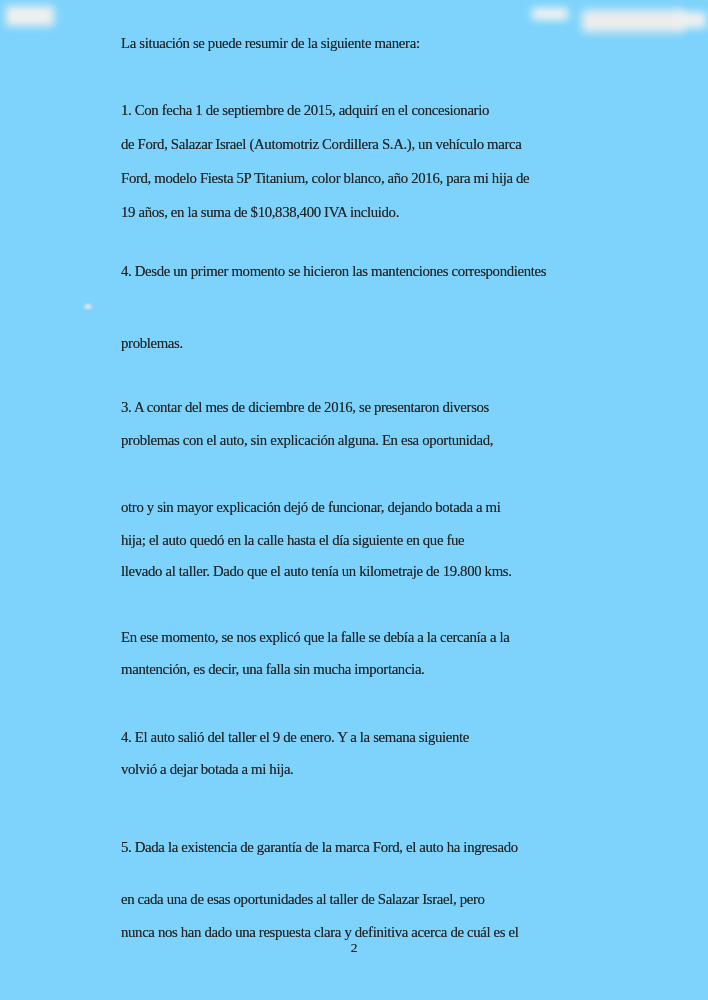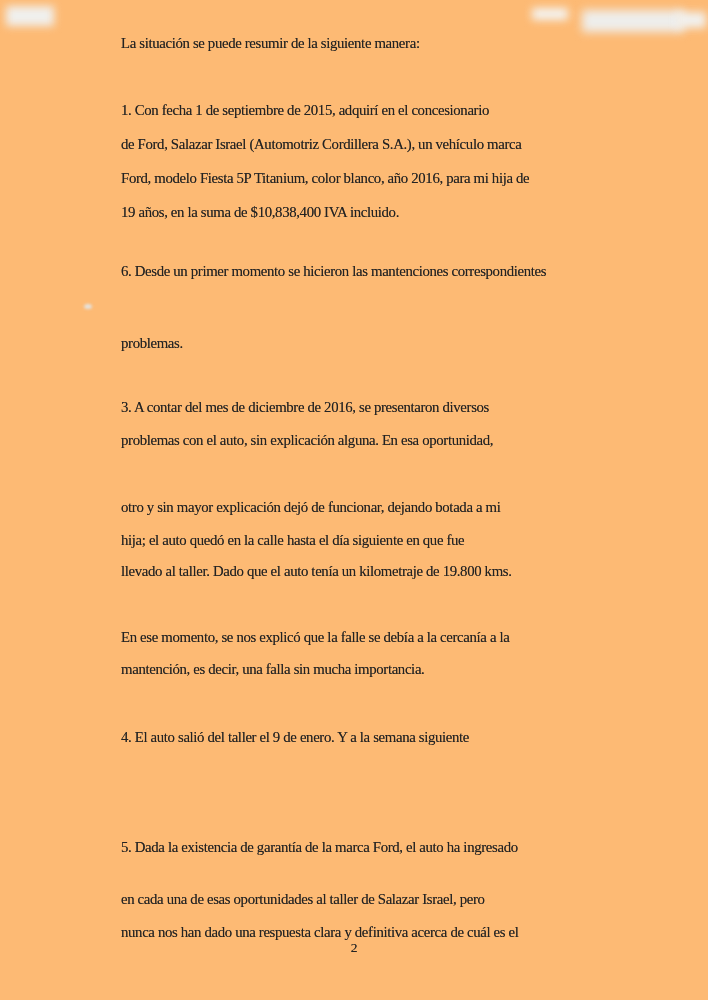--- a/index.html
+++ b/index.html
@@ -4,21 +4,21 @@
 <style>
   html, body {
     margin: 0;
     padding: 0;
     background: #ffffff;
   }
   .page {
     position: relative;
     width: 708px;
     height: 1000px;
-    background: #fdba74;
+    background: #7dd3fc;
     font-family: "Liberation Serif", "DejaVu Serif", serif;
     color: #232323;
     overflow: hidden;
   }
   
   .smudge {
     position: absolute;
     pointer-events: none;
   }
   .s1 { left: 6px;   top: 6px;  width: 48px;  height: 20px; background: #f0f0ee; filter: blur(4px); }
@@ -56,31 +56,32 @@
   <div class="smudge s4"></div>
   <div class="smudge speck"></div>
 
   <div class="line" style="top:35px">La situación se puede resumir de la siguiente manera:</div>
 
   <div class="line" style="top:102px">1. Con fecha 1 de septiembre de 2015, adquirí en el concesionario</div>
   <div class="line" style="top:136px">de Ford, Salazar Israel (Automotriz Cordillera S.A.), un vehículo marca</div>
   <div class="line" style="top:170px">Ford, modelo Fiesta 5P Titanium, color blanco, año 2016, para mi hija de</div>
   <div class="line" style="top:204px">19 años, en la suma de $10,838,400 IVA incluido.</div>
 
-  <div class="line" style="top:263px">6. Desde un primer momento se hicieron las mantenciones correspondientes</div>
+  <div class="line" style="top:263px">4. Desde un primer momento se hicieron las mantenciones correspondientes</div>
   <div class="line" style="top:335px">problemas.</div>
 
   <div class="line" style="top:399px">3. A contar del mes de diciembre de 2016, se presentaron diversos</div>
   <div class="line" style="top:432px">problemas con el auto, sin explicación alguna. En esa oportunidad,</div>
   <div class="line" style="top:499px">otro y sin mayor explicación dejó de funcionar, dejando botada a mi</div>
   <div class="line" style="top:532px">hija; el auto quedó en la calle hasta el día siguiente en que fue</div>
   <div class="line" style="top:563px">llevado al taller. Dado que el auto tenía un kilometraje de 19.800 kms.</div>
   <div class="line" style="top:629px">En ese momento, se nos explicó que la falle se debía a la cercanía a la</div>
   <div class="line" style="top:661px">mantención, es decir, una falla sin mucha importancia.</div>
 
   <div class="line" style="top:729px">4. El auto salió del taller el 9 de enero. Y a la semana siguiente</div>
+  <div class="line" style="top:761px">volvió a dejar botada a mi hija.</div>
 
   <div class="line" style="top:839px">5. Dada la existencia de garantía de la marca Ford, el auto ha ingresado</div>
   <div class="line" style="top:924px">nunca nos han dado una respuesta clara y definitiva acerca de cuál es el</div>
   <div class="line" style="top:891px">en cada una de esas oportunidades al taller de Salazar Israel, pero</div>
 
   <div class="page-number">2</div>
 </div>
 
 </body></html>

